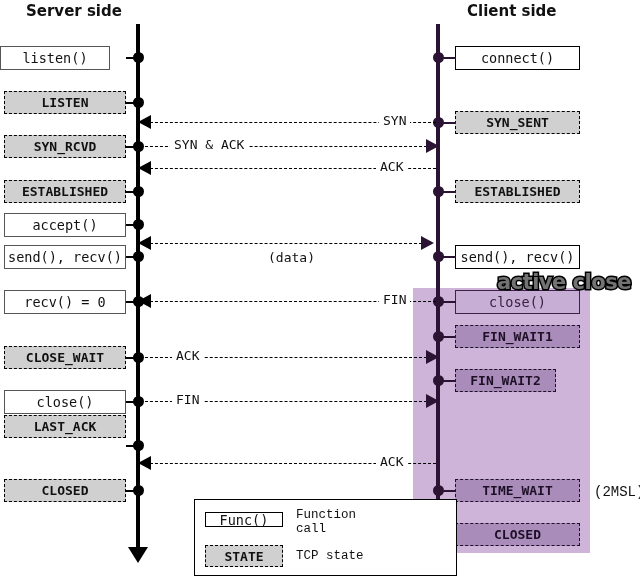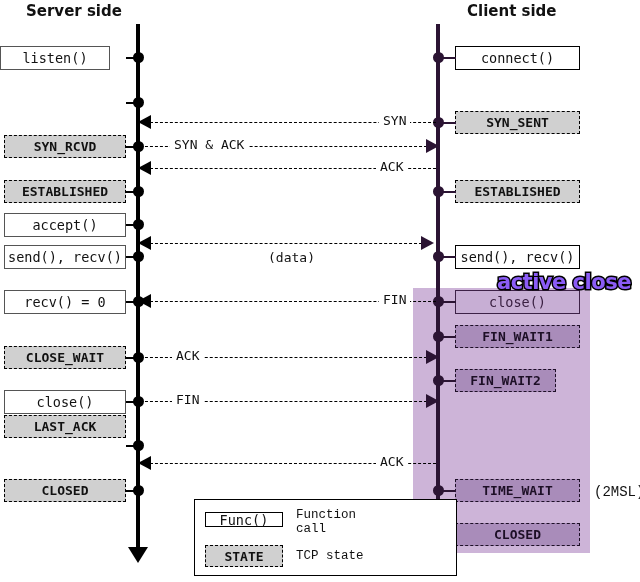--- a/index.html
+++ b/index.html
@@ -73,21 +73,21 @@
   }
   .plabel.nobg{background:transparent;}
 
   
   .anno-2msl{
     position:absolute;font-family:Liberation Mono, monospace;
     font-size:14px;color:#111;white-space:nowrap;
   }
   .active-close{
     position:absolute;font-family:"DejaVu Sans",sans-serif;
-    font-weight:bold;font-size:21px;color:#8b5cf6;white-space:nowrap;
+    font-weight:bold;font-size:21px;color:#737373;white-space:nowrap;
     -webkit-text-stroke:3px #000;paint-order:stroke fill;
     letter-spacing:-0.5px;
     padding-left:41px;
   }
 
   
   .legend{
     position:absolute;background:#ffffff;border:1.6px solid #000;
     box-sizing:border-box;
   }
@@ -114,20 +114,21 @@
 
   <div class="lifeline client" style="left:436px;top:24px;height:525px;"></div>
   <div class="life-cap" style="left:428px;top:547px;
               border-left:10px solid transparent;border-right:10px solid transparent;
               border-top:16px solid #2b1433;"></div>
 
   <div class="nbox func" style="left:0;top:46px;width:110px;height:24px;">listen()</div>
   <div class="stub" style="left:126px;top:57px;width:14px;"></div>
   <div class="dot" style="left:133px;top:52px;"></div>
 
+  <div class="nbox state" style="left:4px;top:91px;width:122px;height:23px;">LISTEN</div>
   <div class="stub" style="left:126px;top:102px;width:14px;"></div>
   <div class="dot" style="left:133px;top:97px;"></div>
 
   <div class="nbox state" style="left:4px;top:135px;width:122px;height:23px;">SYN_RCVD</div>
   <div class="stub" style="left:126px;top:146px;width:14px;"></div>
   <div class="dot" style="left:133px;top:141px;"></div>
 
   <div class="nbox state" style="left:4px;top:180px;width:122px;height:23px;">ESTABLISHED</div>
   <div class="stub" style="left:126px;top:191px;width:14px;"></div>
   <div class="dot" style="left:133px;top:186px;"></div>

